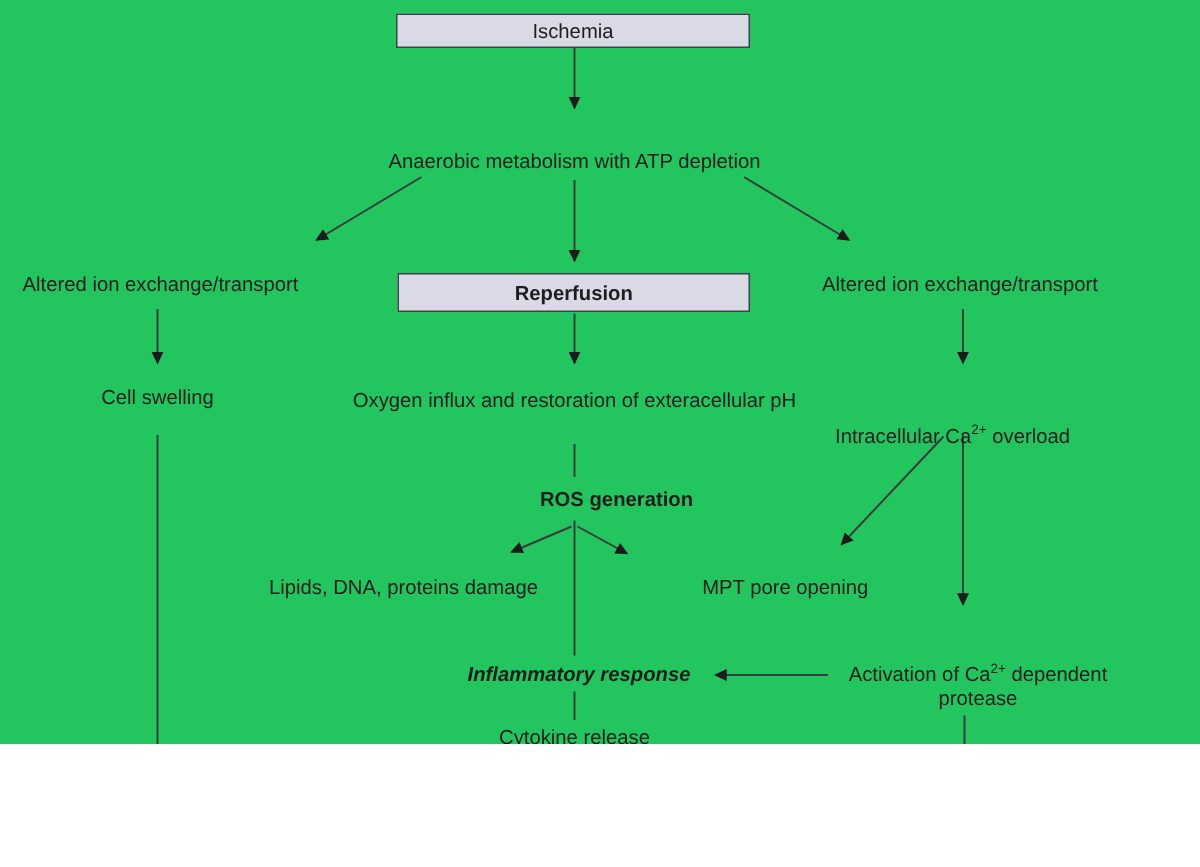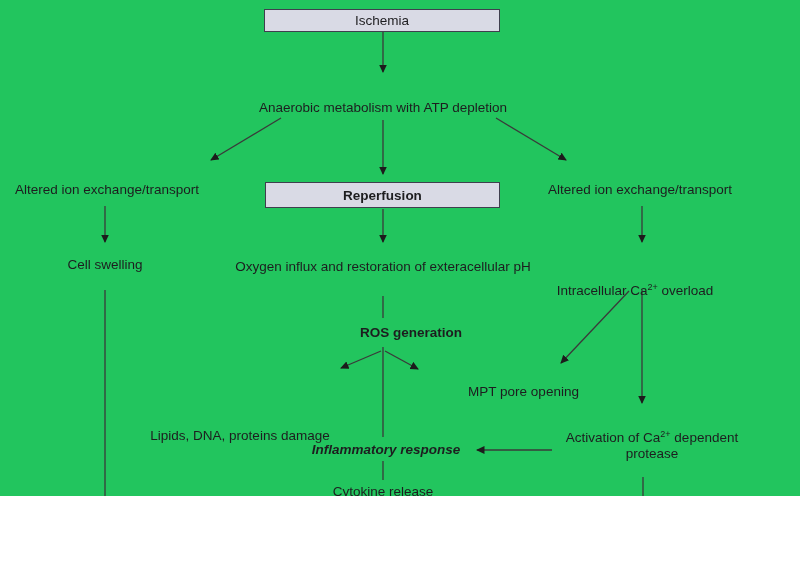--- a/index.html
+++ b/index.html
@@ -69,25 +69,25 @@
   <div class="label" style="left:640px;top:182px;">Altered ion exchange/transport</div>
 
   <div class="label" style="left:105px;top:257px;">Cell swelling</div>
 
   <div class="label wrap" style="left:383px;top:259px;width:300px;">Oxygen influx and restoration of exteracellular pH</div>
 
   <div class="label" style="left:635px;top:259px;margin-top:24px;"><span>Intracellular Ca</span><sup>2+</sup><span> overload</span></div>
 
   <div class="label bold" style="left:383px;top:325px;margin-left:28px;">ROS generation</div>
 
-  <div class="label" style="left:240px;top:384px;margin-top:44px;">Lipids, DNA, proteins damage</div>
+  <div class="label" style="left:269px;top:384px;">Lipids, DNA, proteins damage</div>
 
   <div class="label" style="left:505px;top:384px;padding-left:37px;">MPT pore opening</div>
 
-  <div class="label wrap" style="left:652px;top:430px;width:190px;"><span>Activation of Ca</span><sup>2+</sup><span> dependent protease</span></div>
+  <div class="label wrap" style="left:652px;top:442px;width:190px;"><span>Activation of Ca</span><sup>2+</sup><span> dependent protease</span></div>
 
   <div class="label bold" style="left:386px;top:442px;font-style:italic;">Inflammatory response</div>
 
   <div class="label" style="left:383px;top:484px;">Cytokine release</div>
 
   <div class="node-box" style="left:263px;top:538px;width:237px;height:24px;">
     <span>Cell damage</span>
   </div>
 
 </div>

